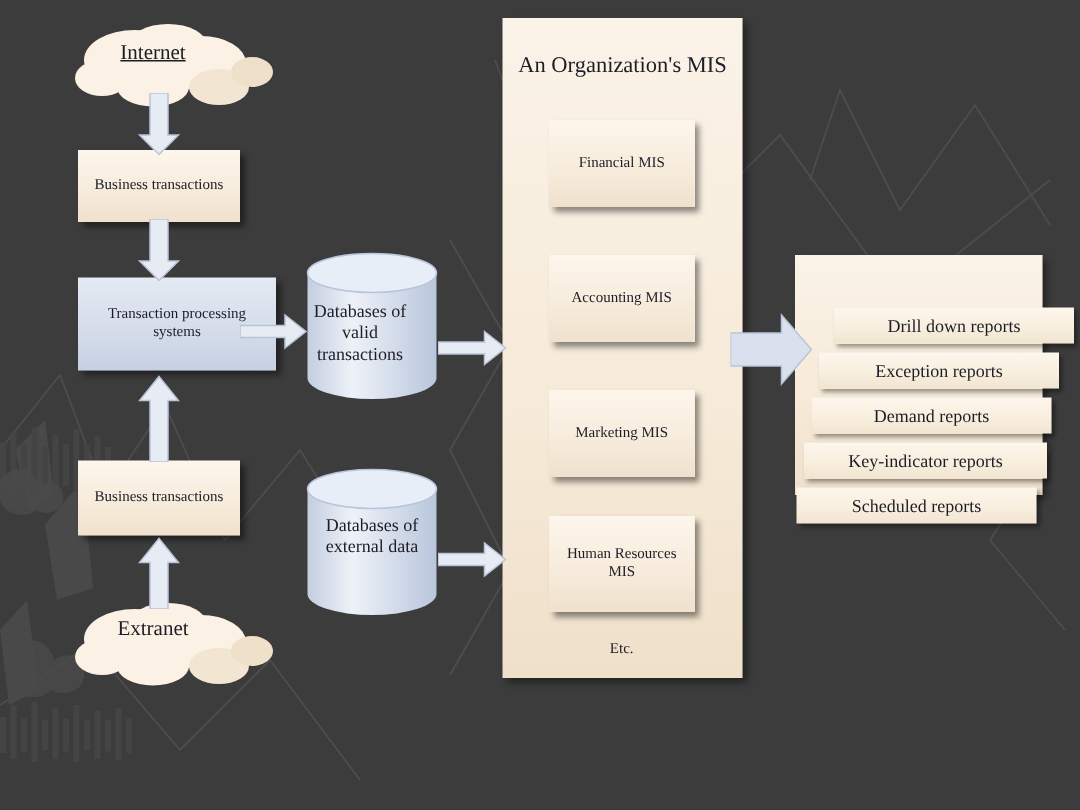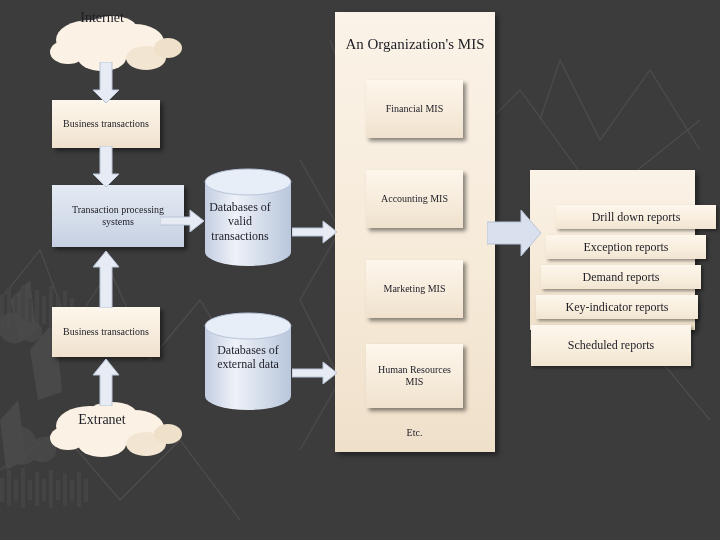--- a/index.html
+++ b/index.html
@@ -136,21 +136,21 @@
     <g>
       <ellipse cx="48" cy="26" rx="34" ry="20" fill="#fbf2e5"></ellipse>
       <ellipse cx="92" cy="28" rx="30" ry="18" fill="#fbf2e5"></ellipse>
       <ellipse cx="70" cy="16" rx="26" ry="14" fill="#fbf2e5"></ellipse>
       <ellipse cx="26" cy="38" rx="18" ry="12" fill="#fbf2e5"></ellipse>
       <ellipse cx="60" cy="44" rx="24" ry="13" fill="#fbf2e5"></ellipse>
       <ellipse cx="104" cy="44" rx="20" ry="12" fill="#f2e5d2"></ellipse>
       <ellipse cx="126" cy="34" rx="14" ry="10" fill="#efe0ca"></ellipse>
     </g>
   </svg>
-  <div class="cloud t-cloud" style="left:42px; top:10px; width:120px;">Internet</div>
+  <div class="cloud t-cloud" style="left:42px; top:28px; width:120px;text-decoration:underline;">Internet</div>
 
   <svg class="cloud" style="left:42px; top:398px; width:145px; height:62px;" viewBox="0 0 145 62">
     <g>
       <ellipse cx="48" cy="28" rx="34" ry="20" fill="#fbf2e5"></ellipse>
       <ellipse cx="92" cy="30" rx="30" ry="18" fill="#fbf2e5"></ellipse>
       <ellipse cx="70" cy="18" rx="26" ry="14" fill="#fbf2e5"></ellipse>
       <ellipse cx="26" cy="40" rx="18" ry="12" fill="#fbf2e5"></ellipse>
       <ellipse cx="60" cy="46" rx="24" ry="13" fill="#fbf2e5"></ellipse>
       <ellipse cx="104" cy="46" rx="20" ry="12" fill="#f2e5d2"></ellipse>
       <ellipse cx="126" cy="36" rx="14" ry="10" fill="#efe0ca"></ellipse>
@@ -199,21 +199,21 @@
   <div class="node t-node" style="left:366px; top:420px; width:97px; height:26px;">Etc.</div>
 
   <svg class="arrow" style="left:487px; top:208px; width:55px; height:50px;" viewBox="0 0 55 50">
     <path d="M0 14 L34 14 L34 2 L54 25 L34 48 L34 36 L0 36 Z" fill="#d9e0ee" stroke="#b9c4d8" stroke-width="1"></path>
   </svg>
 
   <div class="report t-rep" style="left:556px; top:163px; width:160px; height:24px;">Drill down reports</div>
   <div class="report t-rep" style="left:546px; top:193px; width:160px; height:24px;">Exception reports</div>
   <div class="report t-rep" style="left:541px; top:223px; width:160px; height:24px;">Demand reports</div>
   <div class="report t-rep" style="left:536px; top:253px; width:162px; height:24px;">Key-indicator reports</div>
-  <div class="report t-rep" style="left:531px; top:283px; width:160px; height:41px;">Scheduled reports</div>
+  <div class="report t-rep" style="left:531px; top:283px; width:160px; height:24px;">Scheduled reports</div>
 
   <svg class="arrow" style="left:92px; top:62px; width:28px; height:42px;" viewBox="0 0 28 42">
     <path d="M8 0 L20 0 L20 28 L27 28 L14 41 L1 28 L8 28 Z" fill="#e6ebf4" stroke="#b9c4d8"></path>
   </svg>
 
   <svg class="arrow" style="left:92px; top:146px; width:28px; height:42px;" viewBox="0 0 28 42">
     <path d="M8 0 L20 0 L20 28 L27 28 L14 41 L1 28 L8 28 Z" fill="#e6ebf4" stroke="#b9c4d8"></path>
   </svg>
 
   <svg class="arrow" style="left:92px; top:250px; width:28px; height:58px;" viewBox="0 0 28 58">

